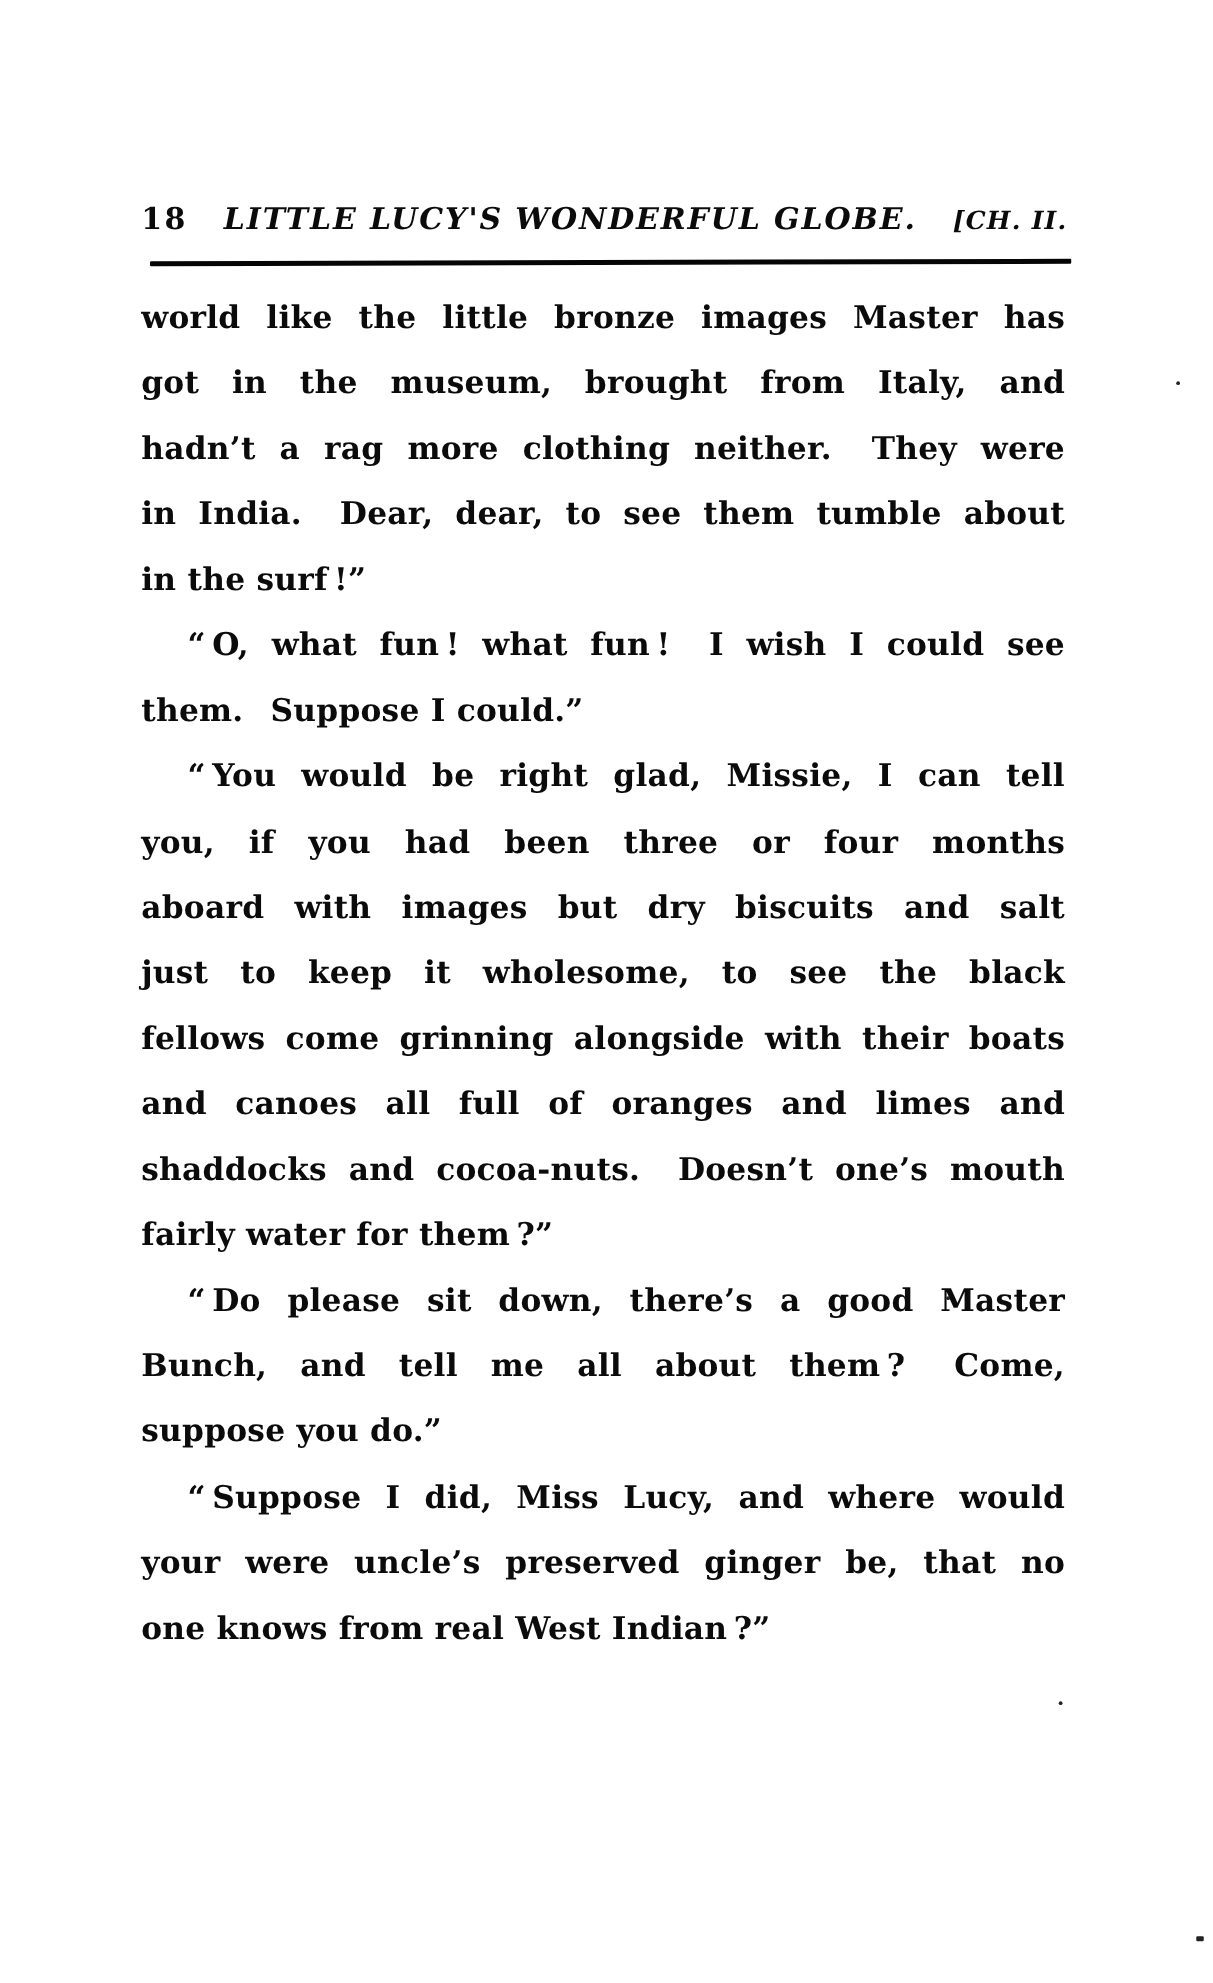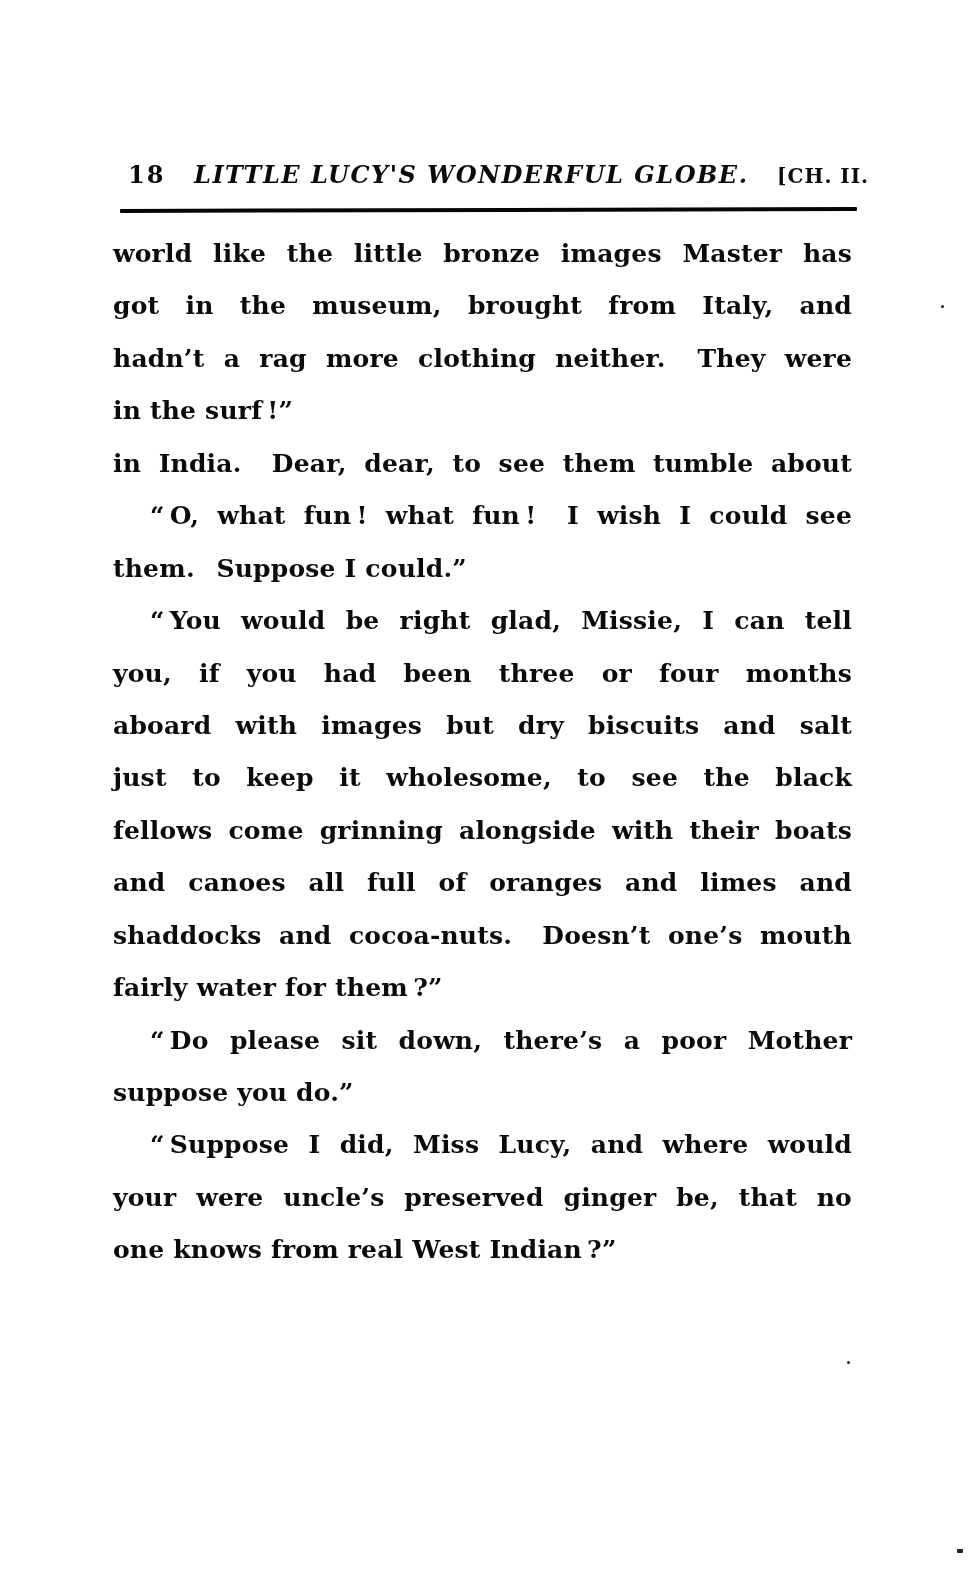--- a/index.html
+++ b/index.html
@@ -22,37 +22,37 @@
   
   .header {
     position: absolute;
     top: 160px;
     left: 113px;
     width: 741px;
     display: flex;
     justify-content: space-between;
     align-items: baseline;
     font-weight: 600;
-    margin-left: 15px;
   }
   .page-number {
     font-size: 24px;
     letter-spacing: 2px;
     font-variant-numeric: oldstyle-nums;
   }
   .running-title {
     font-style: italic;
     font-size: 24px;
     letter-spacing: 1.5px;
     white-space: nowrap;
   }
   .chapter-marker {
     font-size: 20px;
     letter-spacing: 1px;
     white-space: nowrap;
+    font-style: italic;
   }
   
   .header-rule {
     position: absolute;
     top: 208px;
     left: 120px;
     width: 737px;
     height: 4px;
     background: #050505;
     transform: rotate(-0.15deg);
@@ -103,33 +103,34 @@
     <span class="running-title">LITTLE LUCY'S WONDERFUL GLOBE.</span>
     <span class="chapter-marker">[CH. II.</span>
   </div>
 
   <div class="header-rule"></div>
 
   <div class="text-block" id="text-block">
       <div class="line">world like the little bronze images Master has</div>
       <div class="line">got in the museum, brought from Italy, and</div>
       <div class="line">hadn’t a rag more clothing neither.  They were</div>
+      <div class="line">in India.  Dear, dear, to see them tumble about</div>
       <div class="line last">in the surf !”</div>
-      <div class="line">in India.  Dear, dear, to see them tumble about</div>
       <div class="line indent">“ O, what fun ! what fun !  I wish I could see</div>
       <div class="line last">them.  Suppose I could.”</div>
       <div class="line indent">“ You would be right glad, Missie, I can tell</div>
       <div class="line">you, if you had been three or four months</div>
       <div class="line">aboard with images but dry biscuits and salt</div>
       <div class="line">just to keep it wholesome, to see the black</div>
       <div class="line">fellows come grinning alongside with their boats</div>
       <div class="line">and canoes all full of oranges and limes and</div>
       <div class="line">shaddocks and cocoa-nuts.  Doesn’t one’s mouth</div>
       <div class="line last">fairly water for them ?”</div>
-      <div class="line indent">“ Do please sit down, there’s a poor Mother</div>
+      <div class="line indent">“ Do please sit down, there’s a good Master</div>
+      <div class="line">Bunch, and tell me all about them ?  Come,</div>
       <div class="line last">suppose you do.”</div>
       <div class="line indent">“ Suppose I did, Miss Lucy, and where would</div>
       <div class="line">your were uncle’s preserved ginger be, that no</div>
       <div class="line last">one knows from real West Indian ?”</div>
     </div>
 
   <div class="speck s1"></div>
   <div class="speck s2"></div>
   <div class="speck s3"></div>
   <div class="speck s4"></div>

